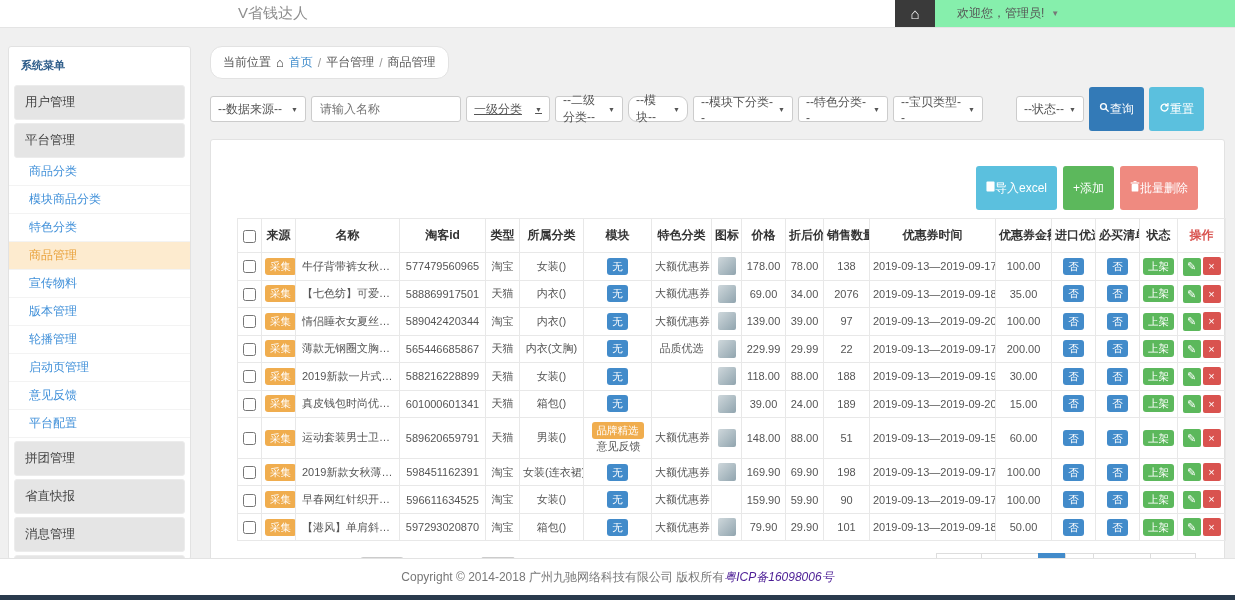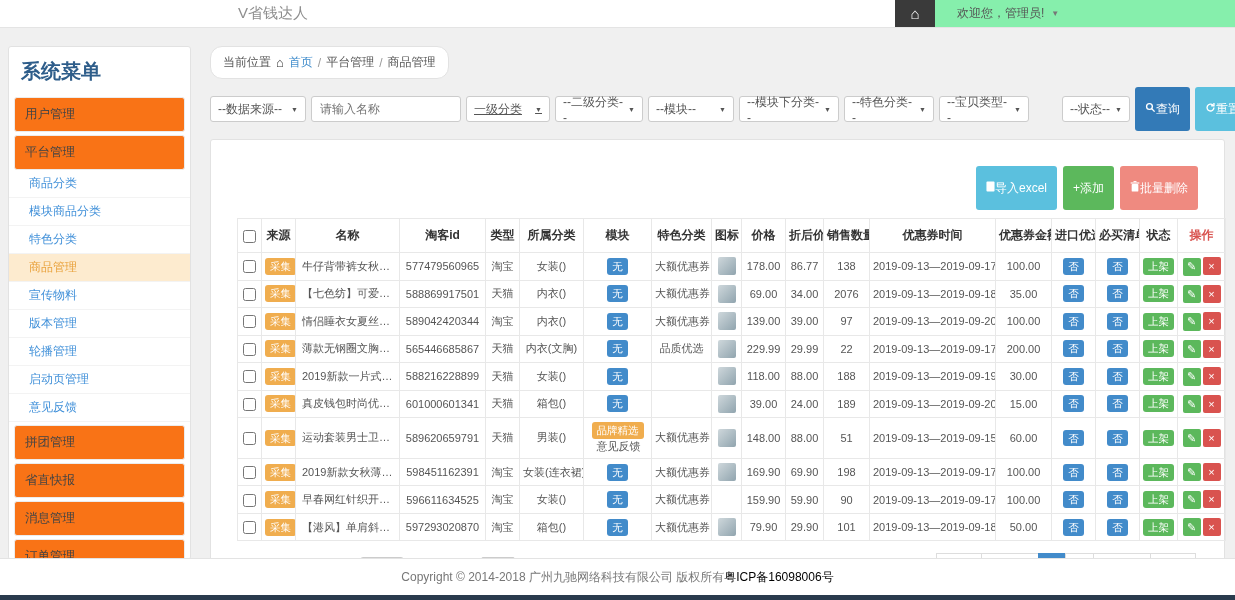--- a/index.html
+++ b/index.html
@@ -11,22 +11,22 @@
   }
   
   .topbar { height: 28px; background: #fff; border-bottom: 1px solid #e4e4e4; display: flex; align-items: stretch; }
   .brand { margin-left: 238px; color: #8e8e8e; font-size: 15px; display: flex; align-items: center; }
   .topbar-right { margin-left: auto; display: flex; }
   .home-btn { width: 40px; background: #3a3a3a; color: #fff; display: flex; align-items: center; justify-content: center; font-size: 15px; cursor: pointer; }
   .welcome { width: 300px; background: #86efac; display: flex; align-items: center; padding: 0 22px; gap: 7px; color: #555; cursor: pointer; }
   .welcome .caret { font-size: 8px; color: #777; }
   
   .sidebar { position: absolute; left: 8px; top: 46px; width: 183px; bottom: 40px; background: #fff; border: 1px solid #e2e2e2; border-radius: 3px; overflow: hidden; }
-  .sidebar-title { padding: 11px 12px 9px; color: #2e5d8a; font-weight: bold; font-size: 20px; }
-  .menu-group { margin: 3px 5px 0; padding: 8px 10px; background: #f97316; border: 1px solid #ececec; border-radius: 3px; color: #444; font-size: 12.5px; cursor: pointer; min-height: 30px; }
+  .sidebar-title { padding: 11px 12px 9px; color: #2e5d8a; font-weight: bold; font-size: 11px; }
+  .menu-group { margin: 3px 5px 0; padding: 8px 10px; background: #e5e5e5; border: 1px solid #ececec; border-radius: 3px; color: #444; font-size: 12.5px; cursor: pointer; min-height: 30px; }
   .menu-sub { padding: 5px 20px; color: #4090d9; font-size: 12px; border-bottom: 1px solid #f3f3f3; cursor: pointer; }
   .menu-sub.active { background: #fdebcf; color: #e9a23c; }
   
   .main { position: absolute; left: 210px; top: 46px; width: 1015px; }
   .breadcrumb { display: inline-flex; align-items: center; gap: 5px; background: #fff; border: 1px solid #e2e2e2; border-radius: 12px; padding: 7px 12px; color: #555; }
   .bc-home-ic { color: #333; font-size: 13px; }
   .bc-link { color: #3f8ccb; cursor: pointer; text-decoration: none; }
   .bc-sep { color: #999; }
   .filter-bar { margin-top: 8px; display: flex; align-items: center; gap: 5px; }
   .select-box { height: 26px; background: #fff; border: 1px solid #ccc; border-radius: 3px; display: inline-flex; align-items: center; justify-content: space-between; padding: 0 7px; color: #555; cursor: pointer; font-size: 12px; flex: none; }
@@ -61,21 +61,21 @@
   .pg-left { display: flex; align-items: center; gap: 0; color: #555; }
   .select-box.pp { height: 22px; width: 44px; padding: 0 5px; }
   .jump-badge { background: #f0ad4e; color: #fff; border-radius: 2px; padding: 2px 4px; font-size: 11px; cursor: pointer; }
   .jump-input { width: 34px; height: 22px; border: 1px solid #ccc; border-radius: 2px; text-align: center; font-size: 12px; font-family: inherit; }
   .pg-right { display: flex; }
   .pg-btn { min-width: 28px; padding: 5px 10px; border: 1px solid #ddd; background: #fff; color: #428bca; text-align: center; cursor: pointer; margin-left: -1px; font-size: 12px; }
   .pg-btn.disabled { color: #aaa; cursor: default; }
   .pg-btn.active { background: #428bca; border-color: #428bca; color: #fff; }
   
   .footer { position: absolute; left: 0; right: 0; bottom: 5px; background: #fff; border-top: 1px solid #e3e3e3; text-align: center; padding: 10px 0 9px; color: #777; z-index: 5; }
-  .footer a { color: #000000; text-decoration: none; cursor: pointer; }
+  .footer a { color: #4c1d95; text-decoration: none; cursor: pointer; font-style: italic; }
   .bottom-strip { position: absolute; left: 0; right: 0; bottom: 0; height: 5px; background: #2a3b4d; z-index: 6; }
 </style>
 </head>
 <body>
 
 <div class="topbar">
   <div class="brand">V省钱达人</div>
   <div class="topbar-right">
     <div class="home-btn">
       <span>⌂</span>
@@ -94,20 +94,21 @@
       <div class="menu-group">平台管理</div>
       <div class="menu-sub">商品分类</div>
       <div class="menu-sub">模块商品分类</div>
       <div class="menu-sub">特色分类</div>
       <div class="menu-sub active">商品管理</div>
       <div class="menu-sub">宣传物料</div>
       <div class="menu-sub">版本管理</div>
       <div class="menu-sub">轮播管理</div>
       <div class="menu-sub">启动页管理</div>
       <div class="menu-sub">意见反馈</div>
+      <div class="menu-sub">平台配置</div>
       <div class="menu-group">拼团管理</div>
       <div class="menu-group">省直快报</div>
       <div class="menu-group">消息管理</div>
       <div class="menu-group">订单管理</div>
     </div>
 </div>
 
 <div class="main">
 
   <div class="breadcrumb">
@@ -123,25 +124,25 @@
   <div class="filter-bar" id="filter-bar">
       <div class="select-box" style="width: 96px;">
         <span>--数据来源--</span>
         <span class="caret">▼</span>
       </div>
       <input class="f-input" placeholder="请输入名称" style="width: 150px;">
       <div class="select-box" style="width: 84px; text-decoration: underline;">
         <span>一级分类</span>
         <span class="caret">▼</span>
       </div>
-      <div class="select-box" style="width: 88px;">
+      <div class="select-box" style="width: 68px;">
         <span>--二级分类--</span>
         <span class="caret">▼</span>
       </div>
-      <div class="select-box" style="width: 86px;">
+      <div class="select-box" style="width: 60px; border-radius: 9px;">
         <span>--模块--</span>
         <span class="caret">▼</span>
       </div>
       <div class="select-box" style="width: 100px;">
         <span>--模块下分类--</span>
         <span class="caret">▼</span>
       </div>
       <div class="select-box" style="width: 90px;">
         <span>--特色分类--</span>
         <span class="caret">▼</span>
@@ -240,21 +241,21 @@
             <td><input type="checkbox" style=""></td>
             <td><span class="badge badge-orange">采集</span></td>
             <td class="name-cell">牛仔背带裤女秋装减龄…</td>
             <td>577479560965</td>
             <td>淘宝</td>
             <td>女装()</td>
             <td class="module-cell"><span class="badge badge-blue">无</span></td>
             <td>大额优惠券</td>
             <td><span class="prod-img"></span></td>
             <td>178.00</td>
-            <td>86.77</td>
+            <td>78.00</td>
             <td>138</td>
             <td>2019-09-13—2019-09-17</td>
             <td>100.00</td>
             <td><span class="badge badge-blue">否</span></td>
             <td><span class="badge badge-blue">否</span></td>
             <td><span class="badge badge-green">上架</span></td>
             <td><button class="mini-btn mini-green">✎</button><button class="mini-btn mini-red">×</button></td>
           </tr>
           <tr>
             <td><input type="checkbox" style=""></td>

